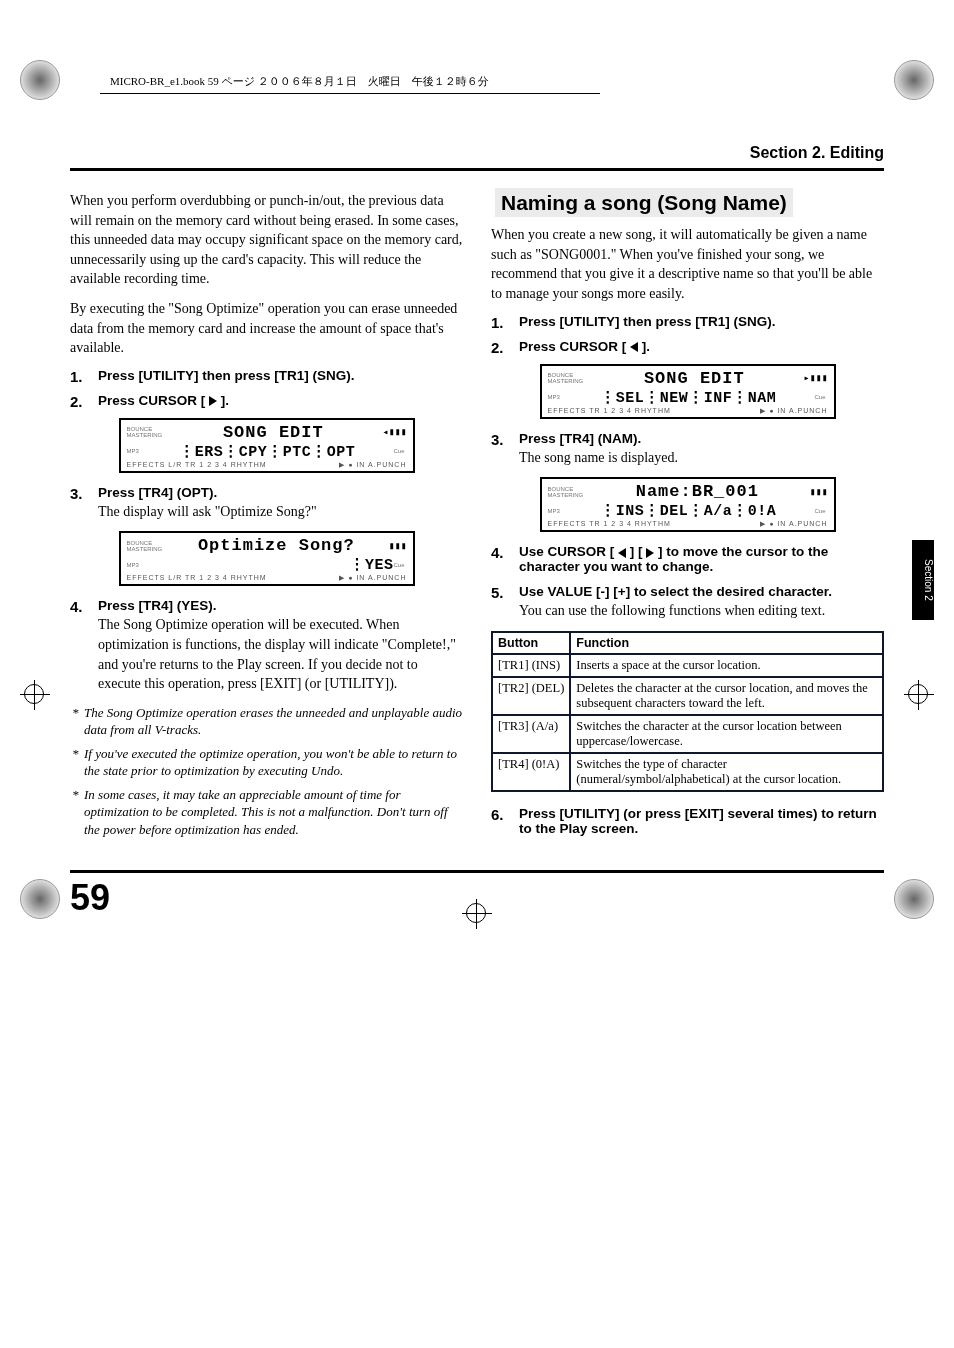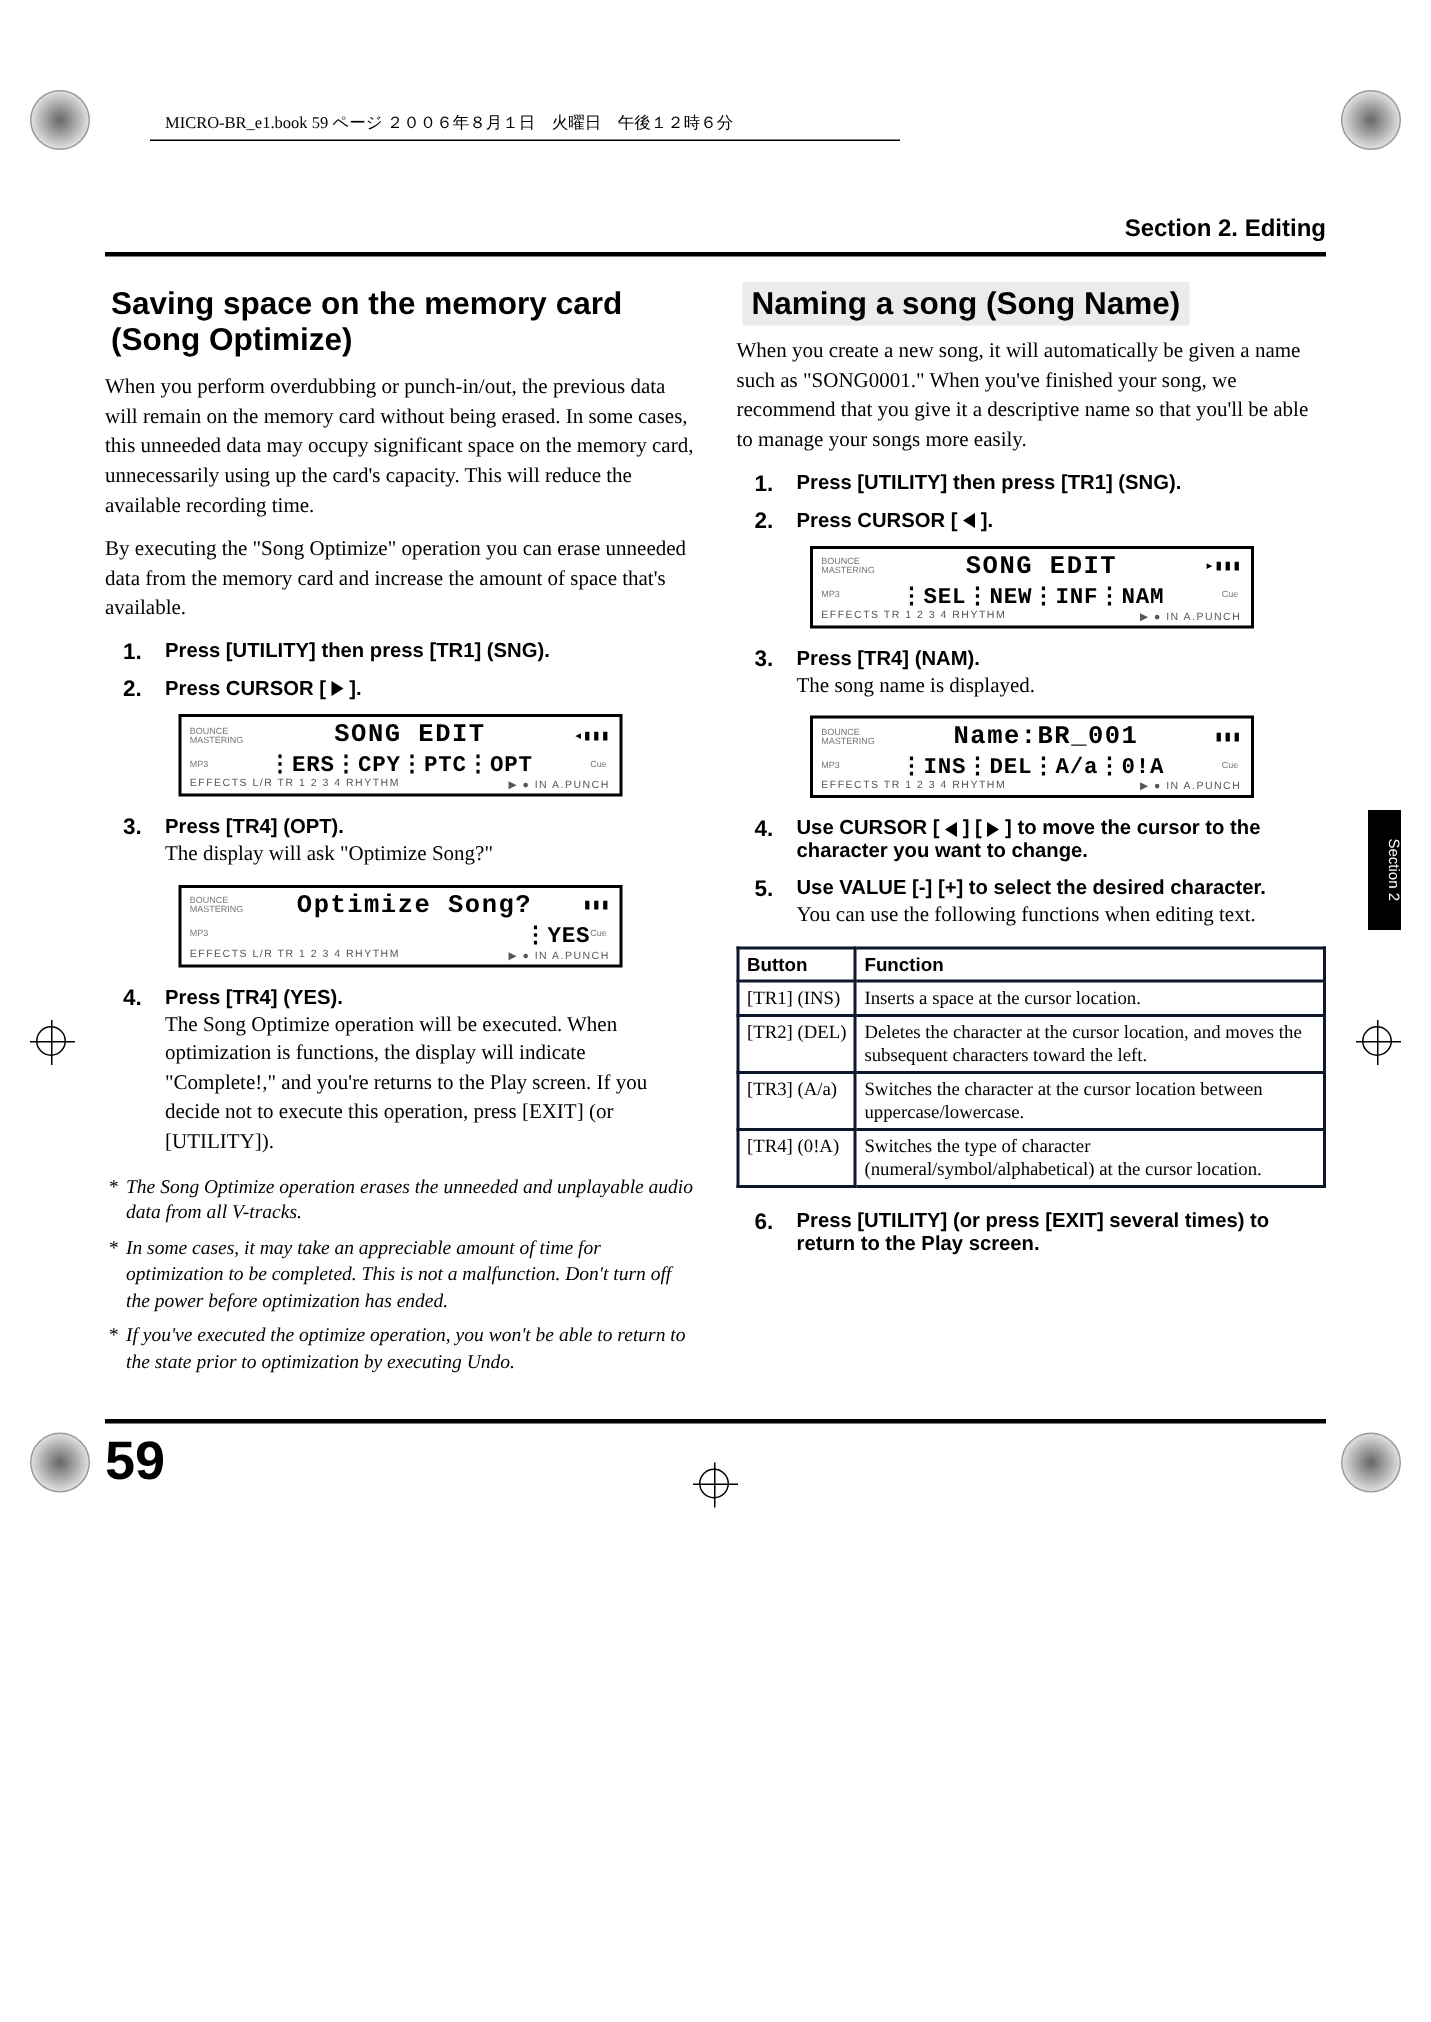--- a/index.html
+++ b/index.html
@@ -81,21 +81,21 @@
 
   p.body {
     font-size: 14px;
     line-height: 1.4;
     margin-bottom: 10px;
   }
 
   ol.steps {
     list-style: none;
     counter-reset: step;
-    margin: 6px 12px;
+    margin: 6px 0;
   }
   ol.steps > li {
     counter-increment: step;
     position: relative;
     padding-left: 28px;
     margin-bottom: 10px;
     font-family: 'Helvetica Neue', Arial, sans-serif;
     font-size: 13.5px;
     font-weight: bold;
   }
@@ -242,21 +242,20 @@
 
 <div class="book-header">MICRO-BR_e1.book 59 ページ ２００６年８月１日　火曜日　午後１２時６分</div>
 
 <div class="section-header">Section 2. Editing</div>
 
 <div class="side-tab">Section 2</div>
 
 <div class="columns">
 
   <div class="col">
-    <h2 class="topic">Saving space on the memory card (Song Optimize)</h2>
     <p class="body">When you perform overdubbing or punch-in/out, the previous data will remain on the memory card without being erased. In some cases, this unneeded data may occupy significant space on the memory card, unnecessarily using up the card's capacity. This will reduce the available recording time.</p>
     <p class="body">By executing the "Song Optimize" operation you can erase unneeded data from the memory card and increase the amount of space that's available.</p>
 
     <ol class="steps">
       <li><span>Press [UTILITY] then press [TR1] (SNG).</span></li>
       <li>
         <span>Press CURSOR [ <span class="cursor-arrow arrow-right"></span> ].</span>
       </li>
     </ol>
 
@@ -304,22 +303,22 @@
 
     <ol class="steps" style="counter-reset: step 3;">
       <li>
         <span>Press [TR4] (YES).</span>
         <span class="sub">The Song Optimize operation will be executed. When optimization is functions, the display will indicate "Complete!," and you're returns to the Play screen. If you decide not to execute this operation, press [EXIT] (or [UTILITY]).</span>
       </li>
     </ol>
 
     <ul class="notes">
       <li>The Song Optimize operation erases the unneeded and unplayable audio data from all V-tracks.</li>
+      <li>If you've executed the optimize operation, you won't be able to return to the state prior to optimization by executing Undo.</li>
       <li>In some cases, it may take an appreciable amount of time for optimization to be completed. This is not a malfunction. Don't turn off the power before optimization has ended.</li>
-      <li>If you've executed the optimize operation, you won't be able to return to the state prior to optimization by executing Undo.</li>
     </ul>
   </div>
 
   <div class="col">
     <h2 class="topic"><span class="boxed-title">Naming a song (Song Name)</span></h2>
     <p class="body">When you create a new song, it will automatically be given a name such as "SONG0001." When you've finished your song, we recommend that you give it a descriptive name so that you'll be able to manage your songs more easily.</p>
 
     <ol class="steps">
       <li><span>Press [UTILITY] then press [TR1] (SNG).</span></li>
       <li>

